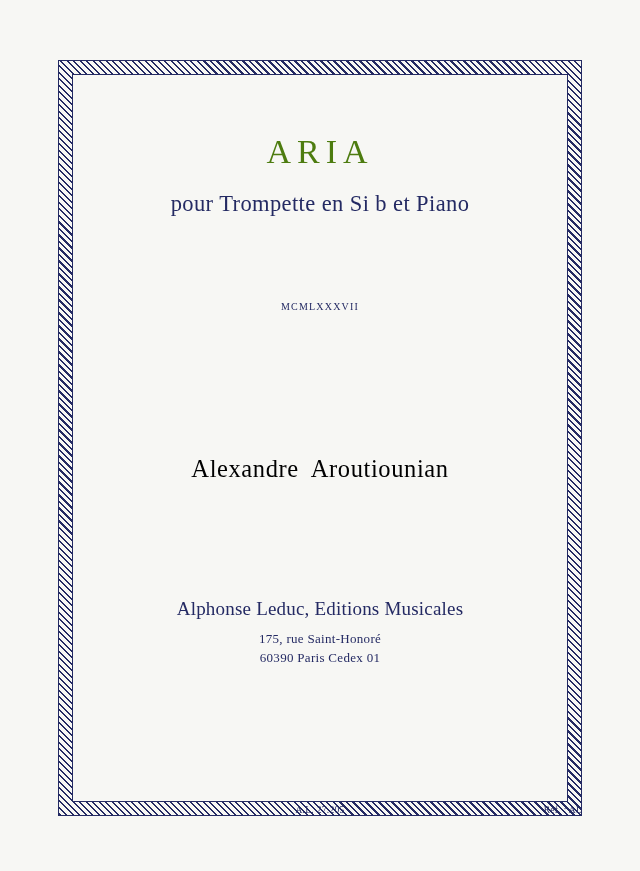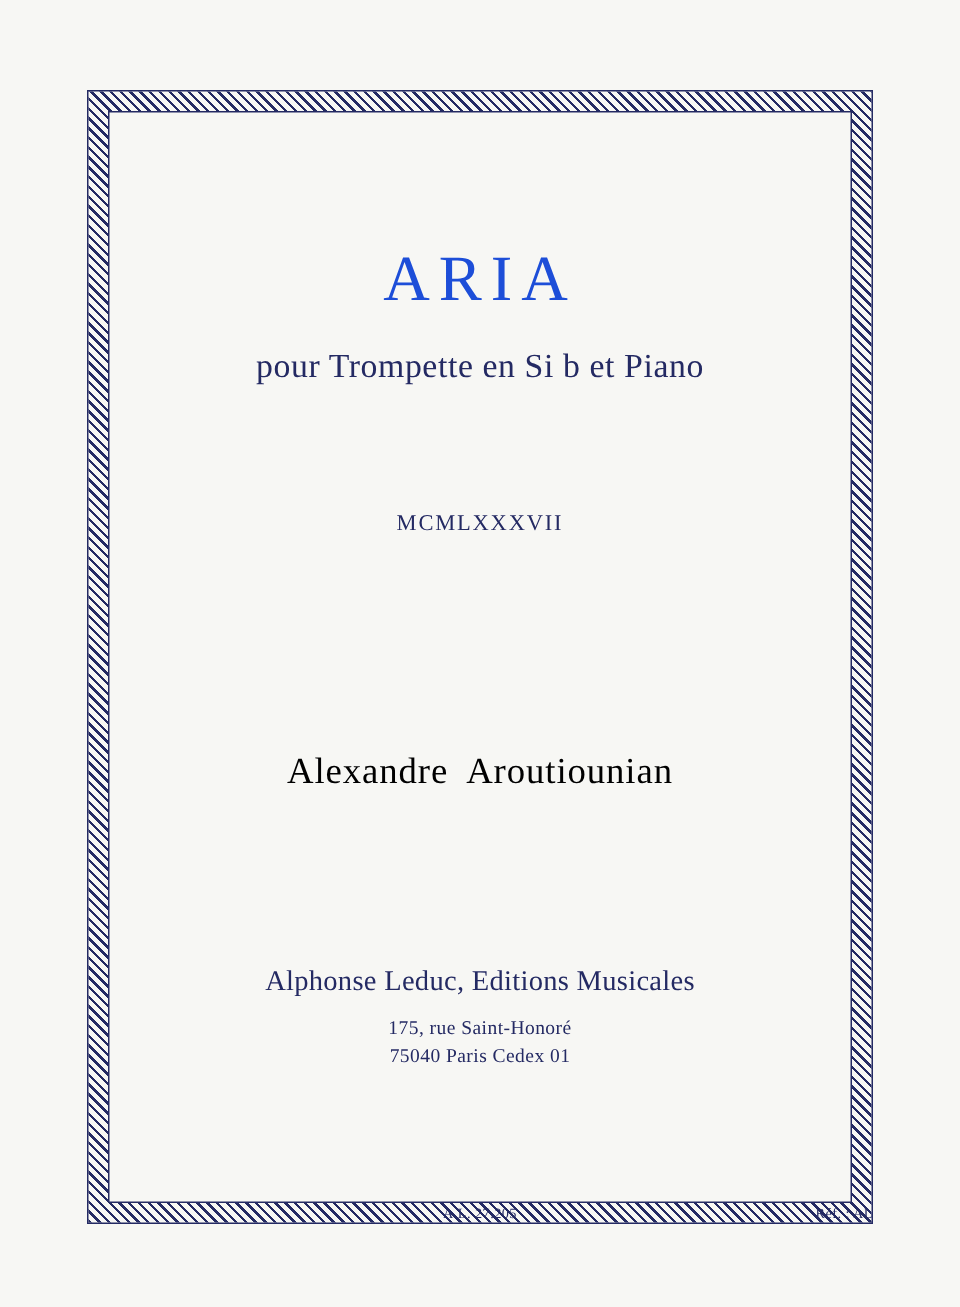--- a/index.html
+++ b/index.html
@@ -61,45 +61,45 @@
     left: 0;
     right: 0;
     top: 0;
     bottom: 0;
     box-sizing: border-box;
     padding: 26px 34px 18px 34px;
     text-align: center;
   }
 
   .title-line1 {
-    font-size: 43px;
+    font-size: 34px;
     letter-spacing: 6px;
     font-weight: 400;
-    margin-top: 62px;
+    margin-top: 32px;
     line-height: 1.12;
-    color: #1d4ed8;
+    color: #4d7c0f;
   }
   .title-line2 {
     font-size: 45px;
     letter-spacing: 4px;
     font-weight: 400;
     line-height: 1.12;
     margin-top: 4px;
     color: #242a63;
   }
 
   .subtitle {
     font-size: 22.5px;
     margin-top: 20px;
     letter-spacing: 0.4px;
     color: #242a63;
   }
 
   .date {
-    font-size: 15px;
+    font-size: 10px;
     letter-spacing: 1.2px;
     margin-top: 84px;
     color: #242a63;
   }
 
   .composer {
     font-size: 24.5px;
     letter-spacing: 0.6px;
     margin-top: 143px;
     color: #000000;
@@ -172,21 +172,21 @@
         <div class="date">MCMLXXXVII</div>
 
         <div class="composer">
           <span>Alexandre</span><span class="gap"></span><span>Aroutiounian</span>
         </div>
 
         <div class="publisher">Alphonse Leduc, Editions Musicales</div>
 
         <div class="addr1">175, rue Saint-Honoré</div>
 
-        <div class="addr2">75040 Paris Cedex 01</div>
+        <div class="addr2">60390 Paris Cedex 01</div>
 
       </div>
     </div>
   </div>
 
   <div class="footer">
     <span class="plate">A.L. 27.205</span>
     <span class="ref">Réf. : AL</span>
   </div>
 

